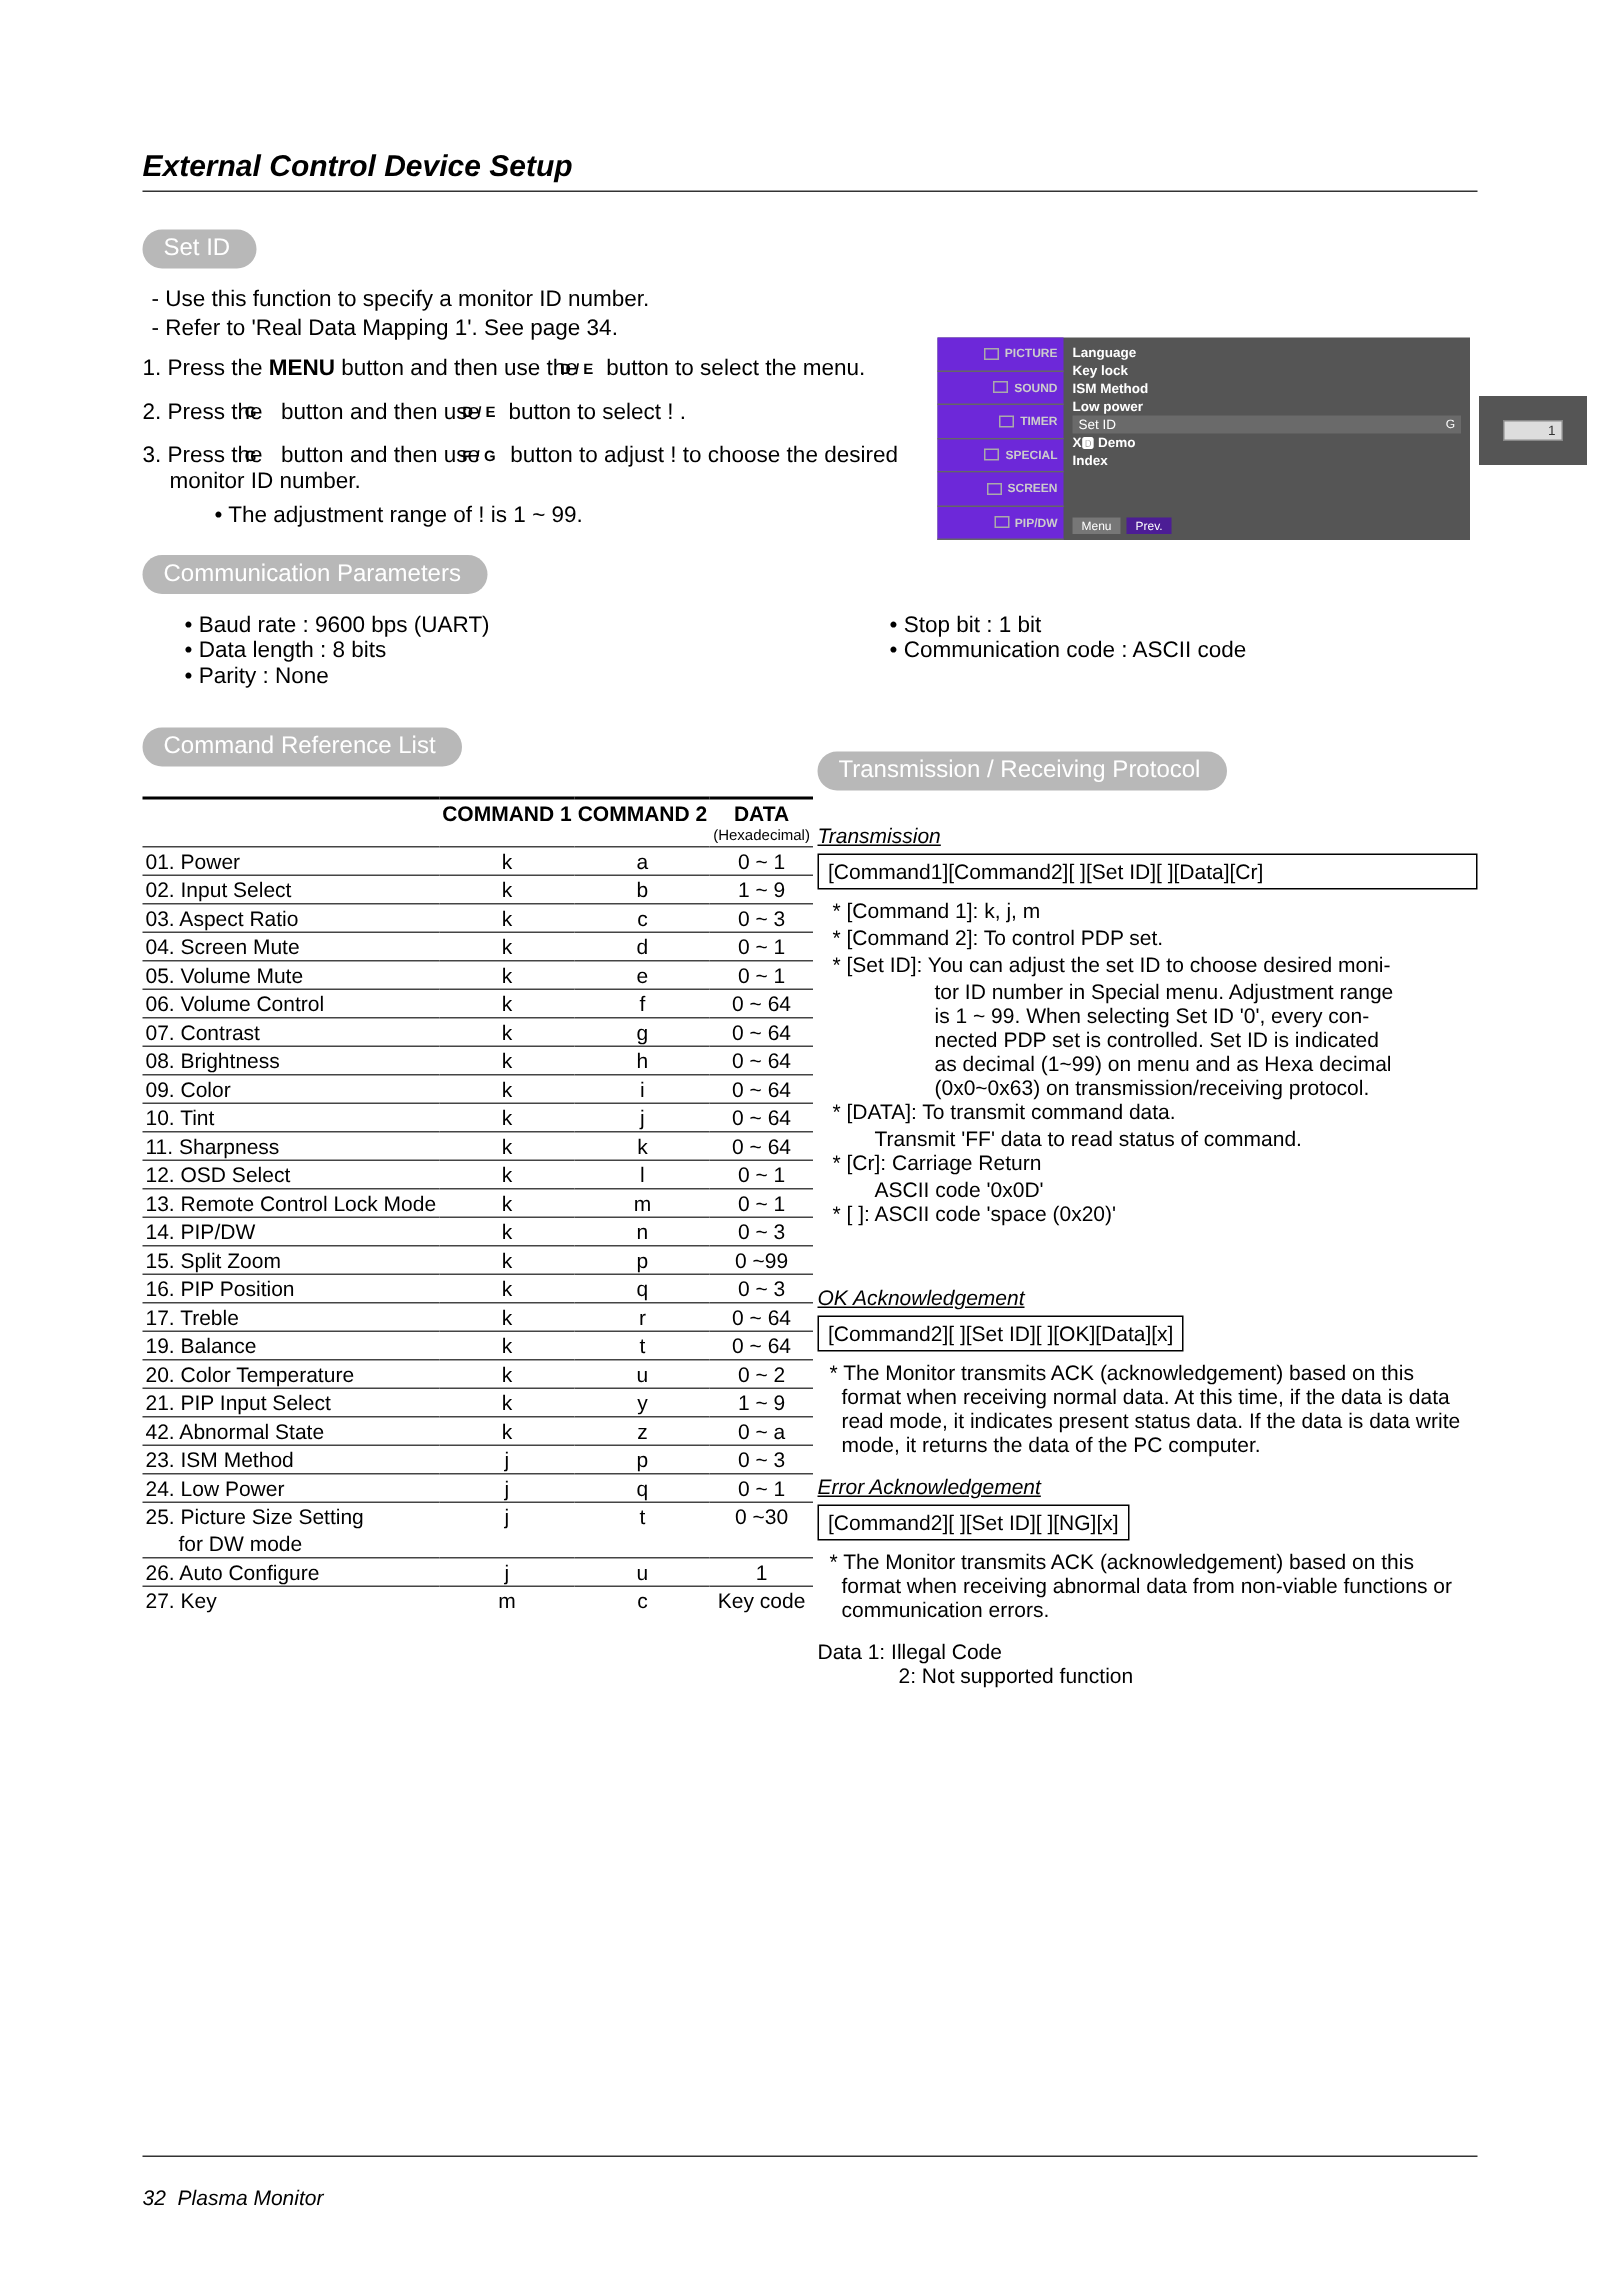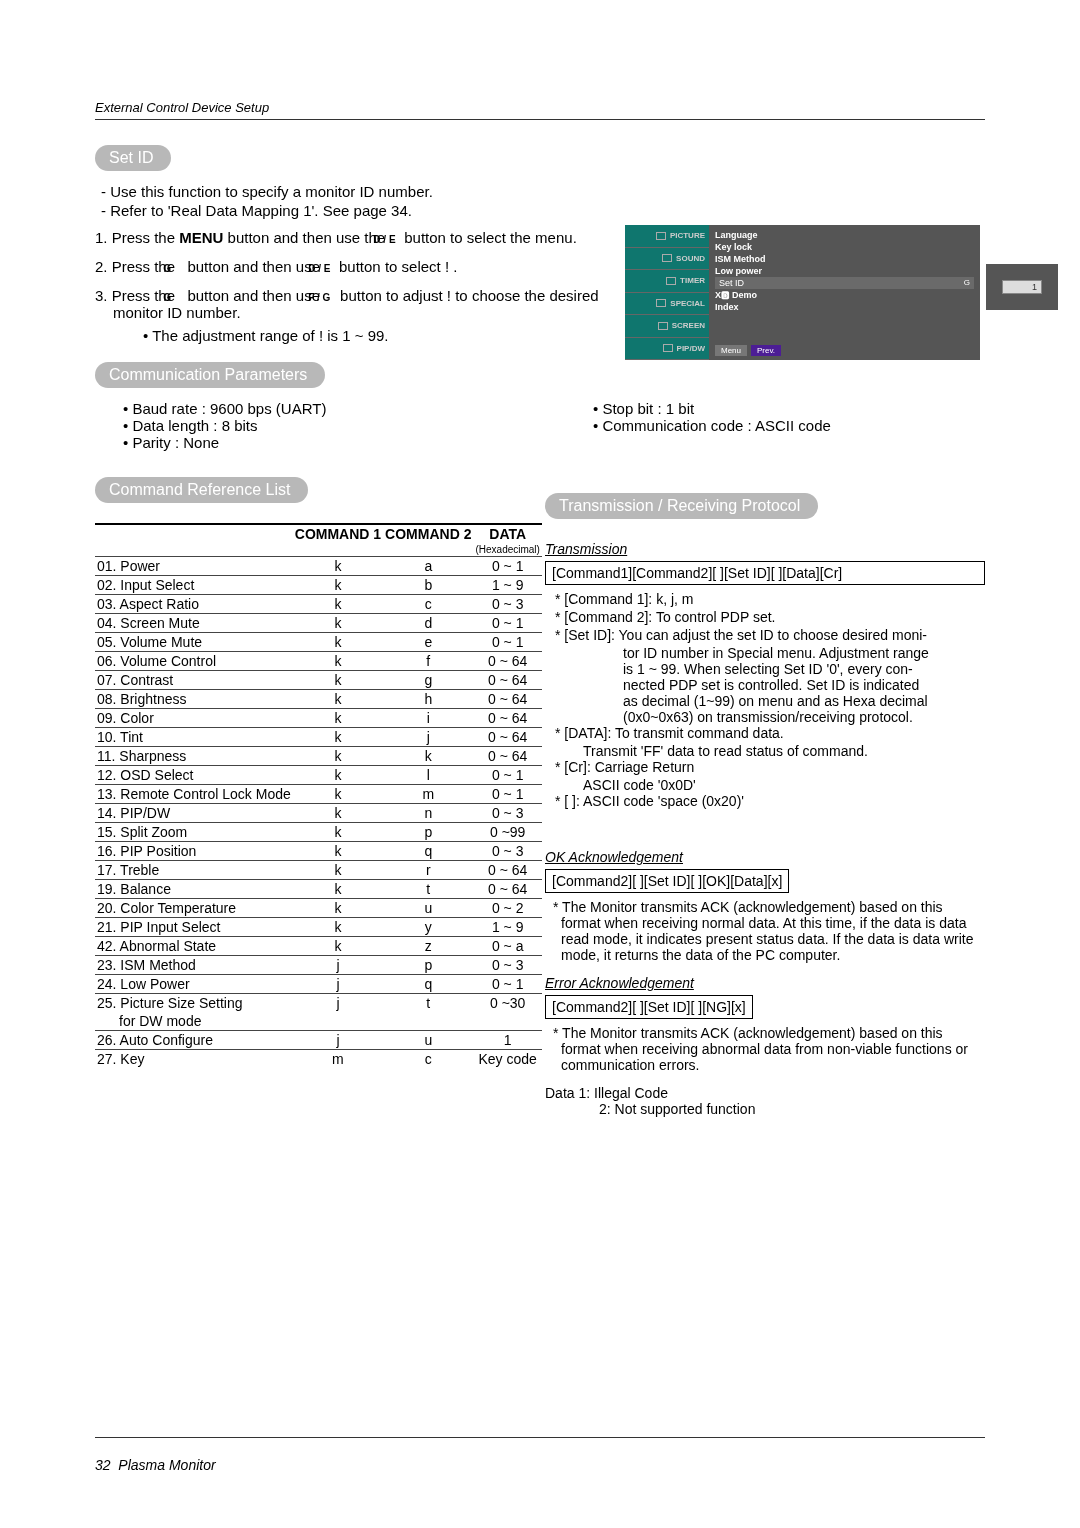--- a/index.html
+++ b/index.html
@@ -8,22 +8,23 @@
     height: 1528px;
     background: #fff;
     font-family: Arial, Helvetica, sans-serif;
     font-size: 15px;
     color: #000;
     position: relative;
     padding: 100px 95px 40px 95px;
   }
   .header-title {
     font-style: italic;
-    font-size: 13px;
+    font-size: 20px;
     margin-bottom: 4px;
+    font-weight: bold;
   }
   .top-rule, .bot-rule {
     border: none;
     border-top: 1.5px solid #333;
     margin-bottom: 25px;
   }
   .pill {
     display: inline-block;
     background: #b8b8b8;
     color: #fff;
@@ -109,21 +110,21 @@
     display: flex;
   }
   .osd-tabs {
     width: 84px;
     display: flex;
     flex-direction: column;
   }
   .osd-tab {
     flex: 1;
     border-bottom: 1px solid #666;
-    background: #0f766e;
+    background: #6d28d9;
     display: flex;
     align-items: center;
     justify-content: flex-end;
     padding-right: 4px;
     gap: 4px;
     font-size: 8px;
     font-weight: bold;
     color: #ccc;
   }
   .osd-tab .ticon { width: 10px; height: 8px; border: 1px solid #aaa; }

